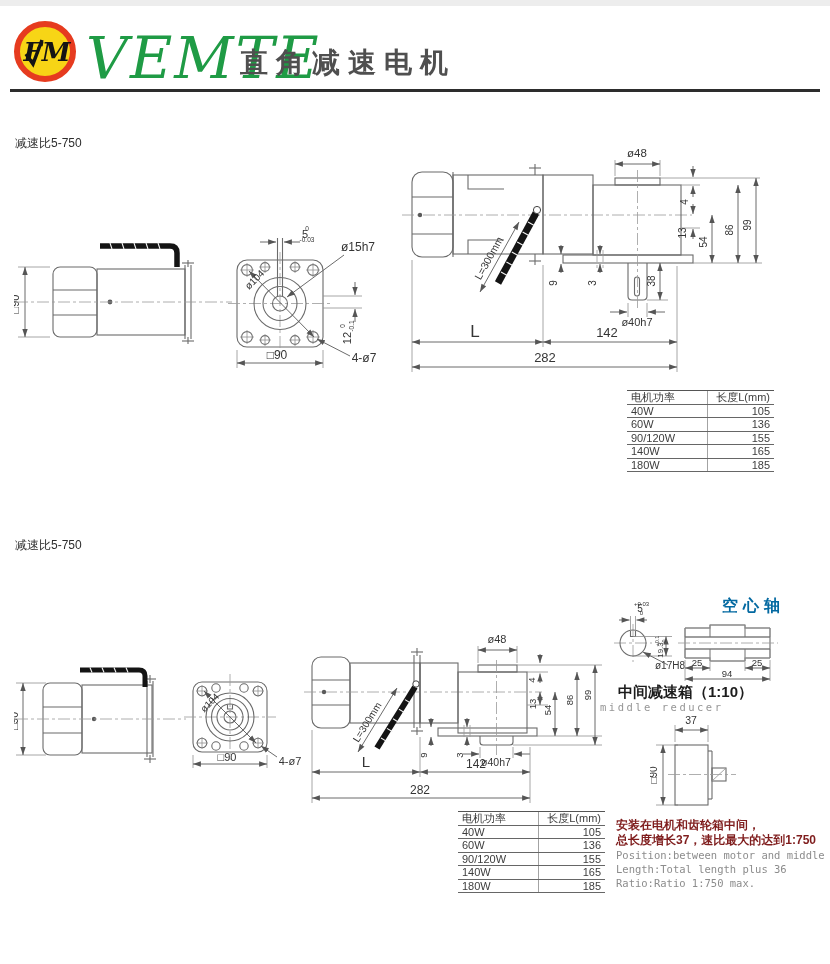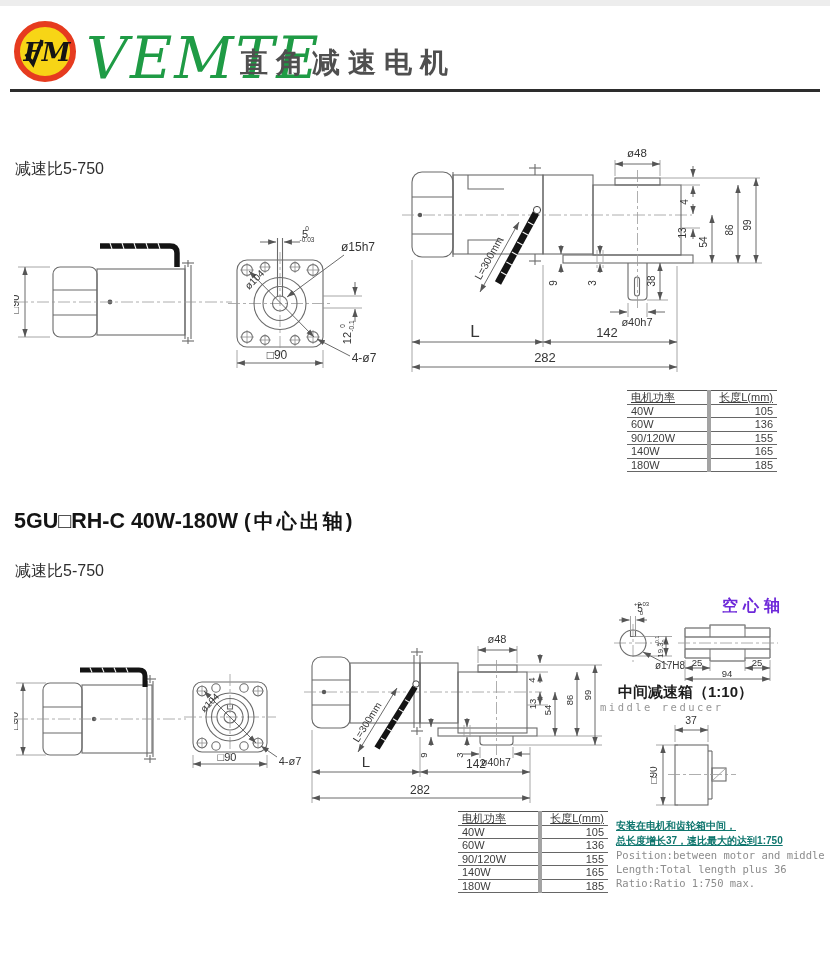--- a/index.html
+++ b/index.html
@@ -9,49 +9,49 @@
   
   .logo{position:absolute;left:13px;top:20px;width:64px;height:63px;}
   .brand{position:absolute;left:86px;top:24px;font-family:"DejaVu Serif",serif;
          font-style:italic;font-size:58px;color:#1f9b45;letter-spacing:2px;}
   .brand-cn{position:absolute;left:240px;top:32px;font-family:"DejaVu Serif",serif;
          font-weight:bold;font-size:28px;color:#4f4f4f;letter-spacing:8px;margin-top:12px;}
   .hrule{position:absolute;left:10px;top:89px;width:810px;height:3px;background:#2d2d2d;}
   
   .sec-title{position:absolute;left:14px;font-size:21.5px;font-weight:bold;color:#141414;white-space:nowrap;}
   .sec-title .paren{font-size:20px;letter-spacing:3px;margin-left:6px;}
-  .sec-sub{position:absolute;left:15px;font-size:16px;color:#2e2e2e;margin-top:24px;}
+  .sec-sub{position:absolute;left:15px;font-size:12px;color:#2e2e2e;}
   .t1{top:106px;} .st1{top:135px;}
   .t2{top:508px;} .st2{top:537px;}
   
   .dwg{position:absolute;}
   .ln{stroke:#6b6b6b;fill:none;stroke-width:1.1;}
   .thin{stroke:#8f8f8f;fill:none;stroke-width:0.8;}
   .dim{stroke:#5a5a5a;fill:none;stroke-width:0.9;}
   .cl{stroke:#9b9b9b;fill:none;stroke-width:0.8;stroke-dasharray:12 3 3 3;}
   .cable{stroke:#141414;fill:none;}
   .rib{stroke:#f5f5f5;stroke-width:1.1;}
   text.dt{font-family:"Liberation Sans",sans-serif;fill:#353535;text-anchor:middle;}
   
   .ltable{position:absolute;border-collapse:collapse;font-size:11px;color:#3d3d3d;}
   .ltable td,.ltable th{padding:0 4px;height:12.5px;line-height:12.5px;font-weight:normal;
       border-bottom:1px solid #666;white-space:nowrap;}
-  .ltable tr:first-child th{border-top:1px solid #555;text-decoration:underline;}
-  .ltable td+td,.ltable th+th{border-left:4px solid #a3a3a3;text-align:right;}
+  .ltable tr:first-child th{border-top:1px solid #555;}
+  .ltable td+td,.ltable th+th{border-left:1px solid #a3a3a3;text-align:right;}
   .ltable th{text-align:left;}
   .ltable .c1{width:72px;} .ltable .c2{width:58px;}
   .tbl1{left:627px;top:390px;} .tbl2{left:458px;top:811px;}
   
   .hollow-title{position:absolute;left:722px;top:596px;font-size:16px;font-weight:bold;
-      color:#6d28d9;letter-spacing:5px;}
+      color:#0369a1;letter-spacing:5px;}
   .reducer-title{position:absolute;left:618px;top:683px;font-size:15px;font-weight:bold;color:#1c1c1c;text-align:right;}
   .reducer-sub{position:absolute;left:600px;top:701px;font-family:"DejaVu Sans Mono",monospace;
       font-size:10.5px;color:#969696;letter-spacing:2.5px;}
   .notes{position:absolute;left:616px;top:818px;width:212px;}
-  .notes .cn{font-size:10px;font-weight:bold;color:#0f766e;line-height:15px;text-decoration:underline;}
+  .notes .cn{font-size:12px;font-weight:bold;color:#7f1d1d;line-height:15px;}
   .notes .en{font-family:"DejaVu Sans Mono",monospace;font-size:10.5px;color:#8c8c8c;line-height:14px;}
 </style>
 </head>
 <body>
 
 <div class="page">
   <div class="top-strip"></div>
 
   <svg class="logo" viewBox="0 0 64 63">
     <ellipse cx="32" cy="31.5" rx="28" ry="27.5" fill="#f7d516" stroke="#e63b1f" stroke-width="6"></ellipse>
@@ -270,21 +270,20 @@
           <td>140W</td>
           <td>165</td>
         </tr>
     <tr>
           <td>180W</td>
           <td>185</td>
         </tr>
   </tbody>
     </table>
 
-  <div class="sec-title t2"><span>5GU□RH-C 40W-180W</span><span class="paren">(中心出轴)</span></div>
   <div class="sec-sub st2">减速比5-750</div>
 
   <svg class="dwg" style="left:14px;top:655px" width="330" height="130" viewBox="0 0 330 130">
     <g>
       <line x1="2" y1="28" x2="32" y2="28" class="thin"></line>
       <line x1="2" y1="100" x2="32" y2="100" class="thin"></line>
       <line x1="9" y1="28" x2="9" y2="100" class="dim" marker-start="url(#as)" marker-end="url(#ae)"></line>
       <text class="dt" transform="rotate(-90 4 66)" x="4" y="66" font-size="10.5">□90</text>
       <rect x="29" y="28" rx="7" width="39" height="72" class="ln"></rect>
       <line x1="29" y1="52" x2="68" y2="52" class="ln"></line>

